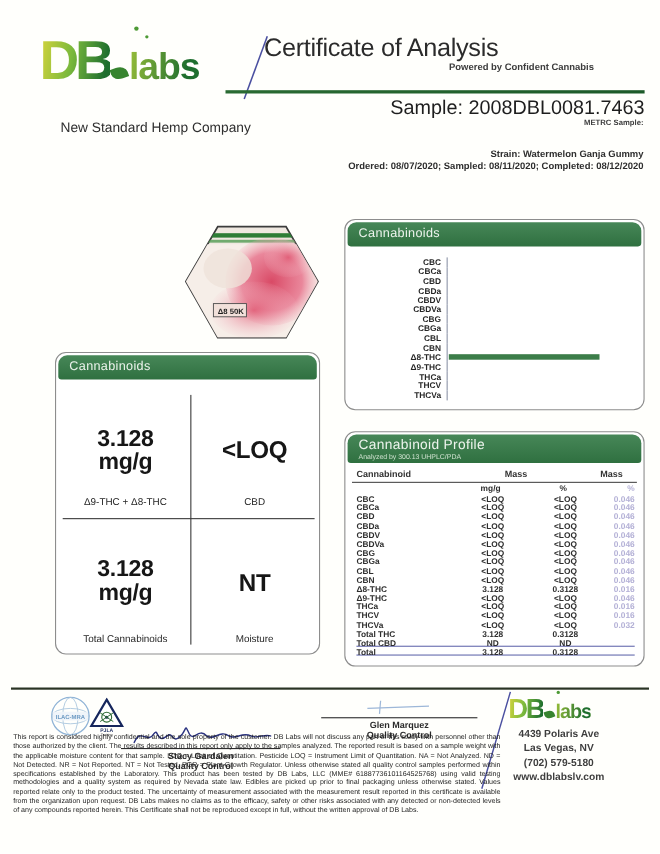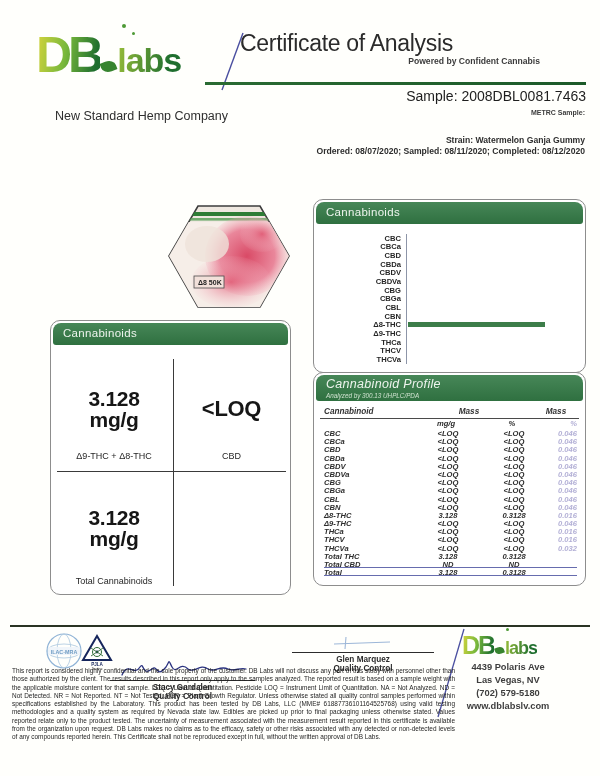--- a/index.html
+++ b/index.html
@@ -27,21 +27,21 @@
   .logo-top .labs { font-size:34px; }
   .logo-top .leaf { width:15px; height:11px; }
   .logo-foot .db { font-size:25px; letter-spacing:-2px; }
   .logo-foot .labs { font-size:18px; }
   .logo-foot .leaf { width:9px; height:7px; }
 
   
   .coa-title { left:240px; top:30px; width:300px; font-size:23px; color:#2b2b2b; letter-spacing:-0.3px; }
   .coa-sub { left:240px; top:56px; width:300px; text-align:right; font-size:8.6px; font-weight:bold; color:#3c3c3c; }
   .green-rule { left:205px; top:82px; width:381px; height:2.5px; background:linear-gradient(90deg,#2a6b33,#1c5a29); }
-  .sample-id { right:14px; top:88px; font-size:14px; font-weight:500; color:#1e1e1e; }
+  .sample-id { right:14px; top:88px; font-size:18px; font-weight:500; color:#1e1e1e; }
   .metrc { right:15px; top:109px; font-size:7px; font-weight:bold; color:#3d3d3d; }
   .client { left:55px; top:109px; font-size:12.5px; color:#2f2f2f; }
   .strain { right:15px; top:135px; font-size:8.6px; font-weight:bold; color:#2e2e2e; }
   .dates { right:15px; top:146px; font-size:8.6px; font-weight:bold; color:#2e2e2e; }
 
   
   .panel { position:absolute; background:#fff; border:1.5px solid #8d8d8d; border-radius:10px; }
   .panel-header { margin:2px; background:linear-gradient(180deg,#478758,#2f7040); border-radius:8px 8px 3px 3px; color:#edf4ed; }
   .ph-sm { height:22px; font-size:11.5px; padding:4px 0 0 10px; letter-spacing:0.3px; }
   .ph-lg { height:26px; padding:2px 0 0 10px; }
@@ -216,23 +216,27 @@
     </div>
     <div class="sq" style="left:128px; top:45px; width:105px; height:95px;">
       <div class="val" style="margin-top:32px; font-size:22px;">&lt;LOQ</div>
       <div class="lbl">CBD</div>
     </div>
     <div class="sq" style="left:8px; top:160px; width:110px; height:105px;">
       <div class="val" style="margin-top:26px;">3.128</div>
       <div class="val">mg/g</div>
       <div class="lbl">Total Cannabinoids</div>
     </div>
-  </div>
-
-  <div class="panel" style="left:313px; top:372px; width:273px; height:214px;font-style:italic;">
+    <div class="sq" style="left:128px; top:160px; width:105px; height:105px;">
+      <div class="val" style="margin-top:38px; font-size:22px;">NT</div>
+      <div class="lbl">Moisture</div>
+    </div>
+  </div>
+
+  <div class="panel" style="left:313px; top:392px; width:273px; height:214px;">
     <div class="panel-header ph-lg">
       <div class="t">Cannabinoid Profile</div>
       <div class="s">Analyzed by 300.13 UHPLC/PDA</div>
     </div>
     <div class="pt-colhead">
       <div class="c1">Cannabinoid</div>
       <div class="c2">Mass</div>
       <div class="c3">Mass</div>
       <div class="c4">LOQ</div>
     </div>

